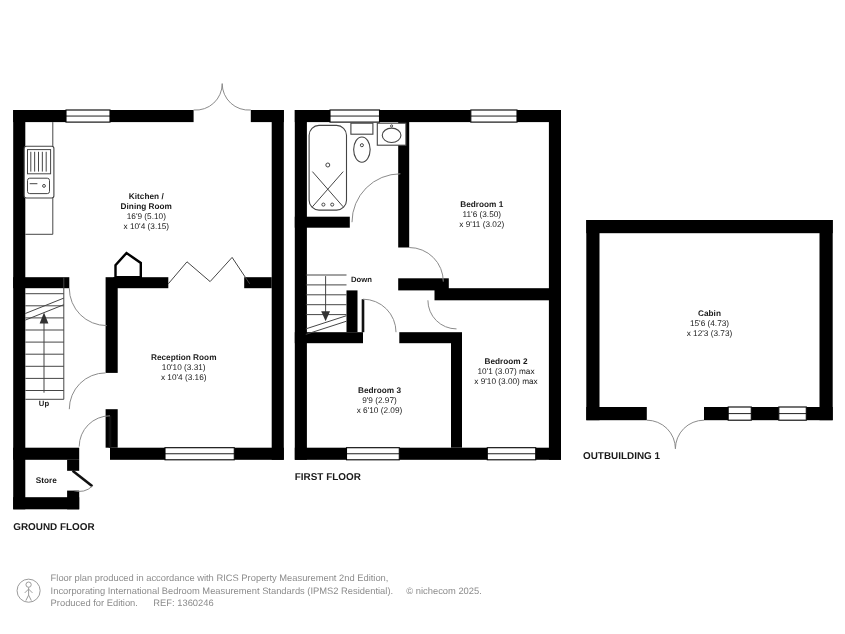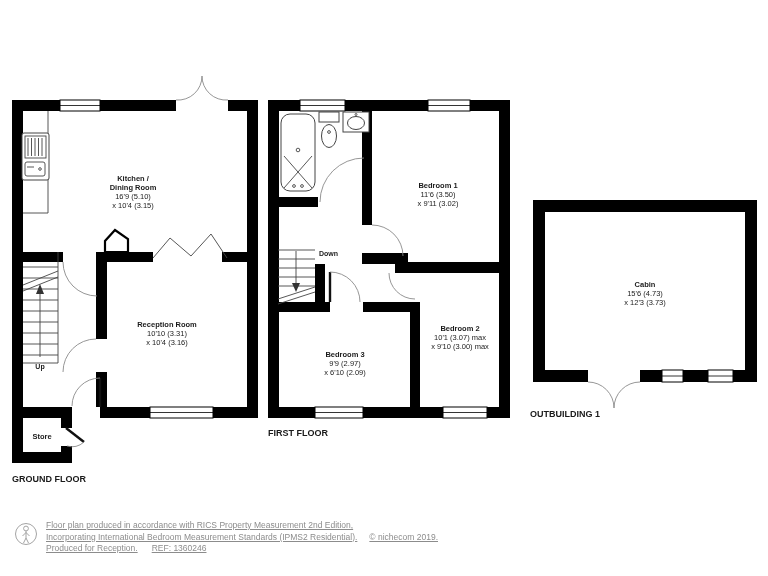--- a/index.html
+++ b/index.html
@@ -3,21 +3,21 @@
 <meta charset="utf-8">
 <style>
   html,body{margin:0;padding:0;}
   body{width:768px;height:576px;position:relative;background:#fff;overflow:hidden;
        font-family:"Liberation Sans", sans-serif;color:#1a1a1a;}
   .plan-svg{position:absolute;left:0;top:0;}
   .header{position:absolute;top:22px;right:4px;text-align:right;}
   .header .title{font-size:20px;font-weight:bold;margin:0 0 4px 0;letter-spacing:0;}
   .header .area-line{font-size:12px;line-height:13.5px;font-weight:400;}
   .header .note{font-size:8px;margin-top:2px;color:#222;}
-  .footer{position:absolute;left:14px;top:520px;display:flex;align-items:flex-start;color:#8c8c8c;text-decoration:underline;}
+  .footer{position:absolute;left:14px;top:520px;display:flex;align-items:flex-end;color:#8c8c8c;}
   .footer-text{margin-left:8px;font-size:8.5px;line-height:11.5px;}
   .gap{margin-left:12px;}
   .gap2{margin-left:14px;margin-top:28px;}
   
   text{font-family:"Liberation Sans", sans-serif;fill:#1a1a1a;}
   .rname{font-size:7.5px;font-weight:bold;text-anchor:middle;}
   .rdim{font-size:7.5px;text-anchor:middle;}
   .flabel{font-size:9px;font-weight:bold;}
   .updown{font-size:7px;font-weight:bold;}
   .wall{fill:#000;stroke:none;}
@@ -282,19 +282,19 @@
 
 <div class="footer">
   <svg width="24" height="32" viewBox="0 0 24 32">
     <circle cx="12" cy="14" r="10.5" fill="none" stroke="#9a9a9a" stroke-width="0.9"></circle>
     <circle cx="12" cy="8.5" r="2.4" fill="none" stroke="#9a9a9a" stroke-width="0.9"></circle>
     <path d="M12,11 L12,18 M12,12.5 L8.5,16 M12,12.5 L15.5,16 M12,18 L9.5,23 M12,18 L14.5,23" fill="none" stroke="#9a9a9a" stroke-width="0.9"></path>
   </svg>
   <div class="footer-text">
     <div><span>Floor plan produced in accordance with RICS Property Measurement 2nd Edition,</span></div>
     <div>
-      <span>Incorporating International Bedroom Measurement Standards (IPMS2 Residential).</span><span class="gap">© nichecom 2019.</span>
+      <span>Incorporating International Bedroom Measurement Standards (IPMS2 Residential).</span><span class="gap">© nichecom 2025.</span>
     </div>
     <div>
-      <span>Produced for Reception.</span><span class="gap2">REF: 1360246</span>
+      <span>Produced for Edition.</span><span class="gap2">REF: 1360246</span>
     </div>
   </div>
 </div>
 
 </body></html>

